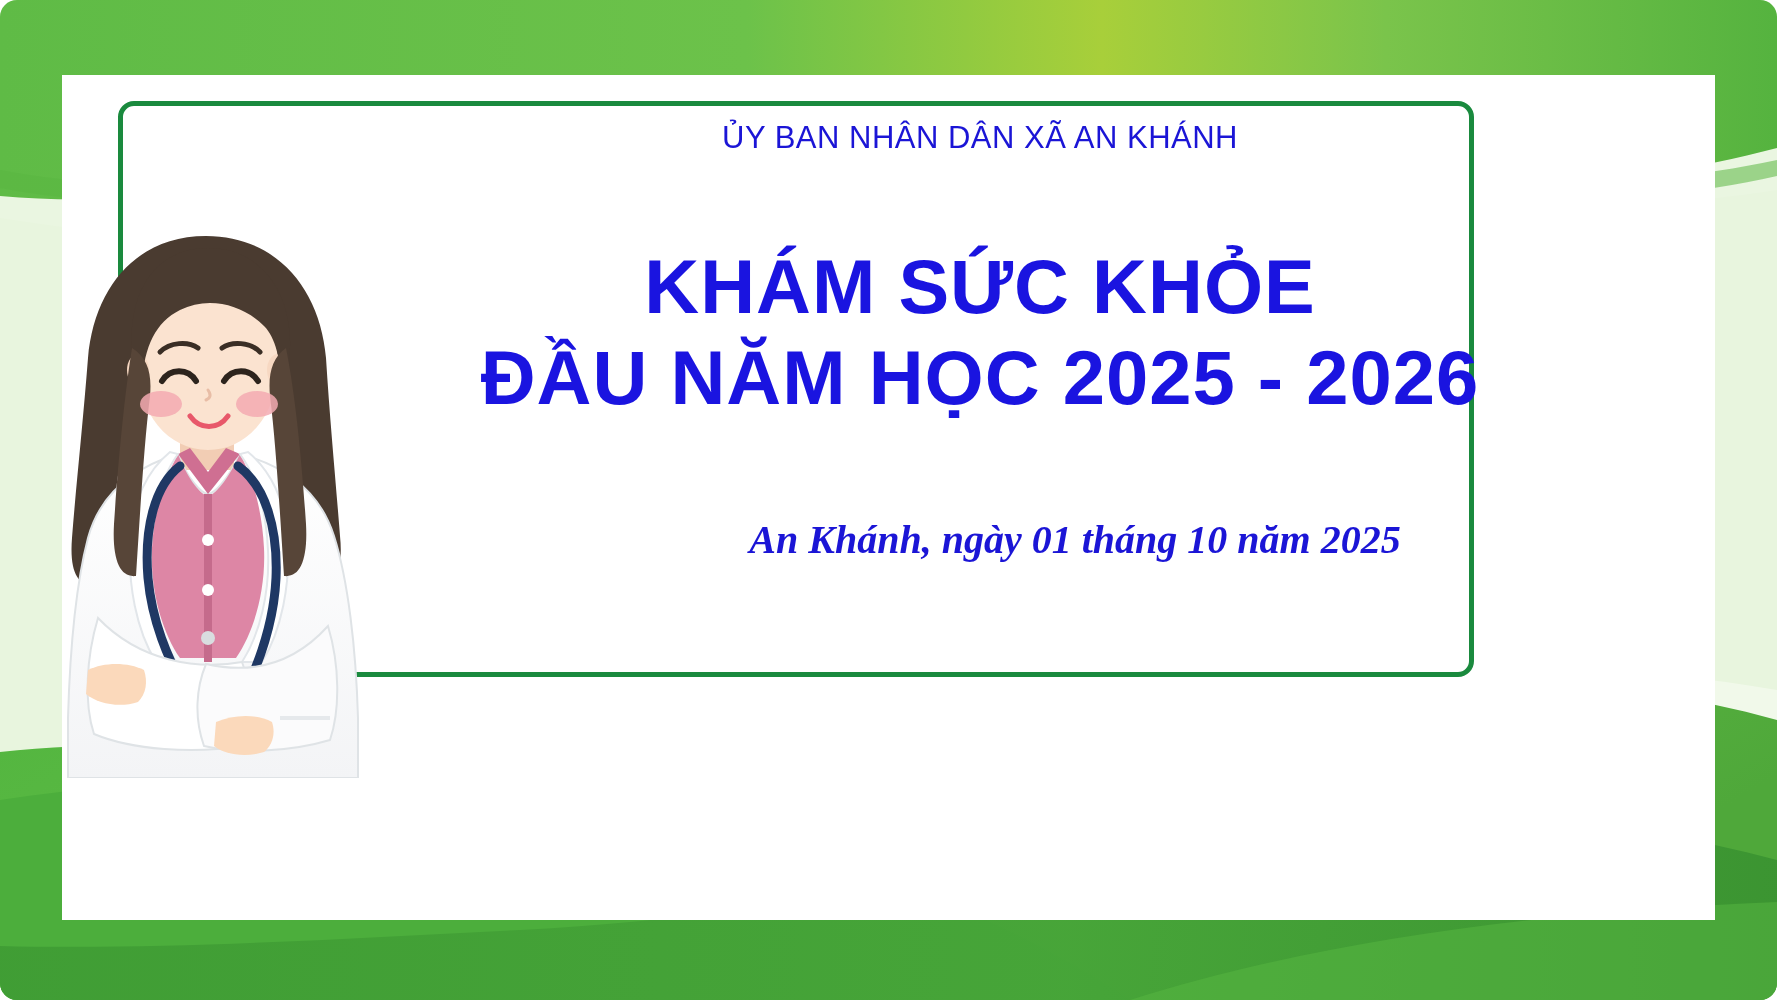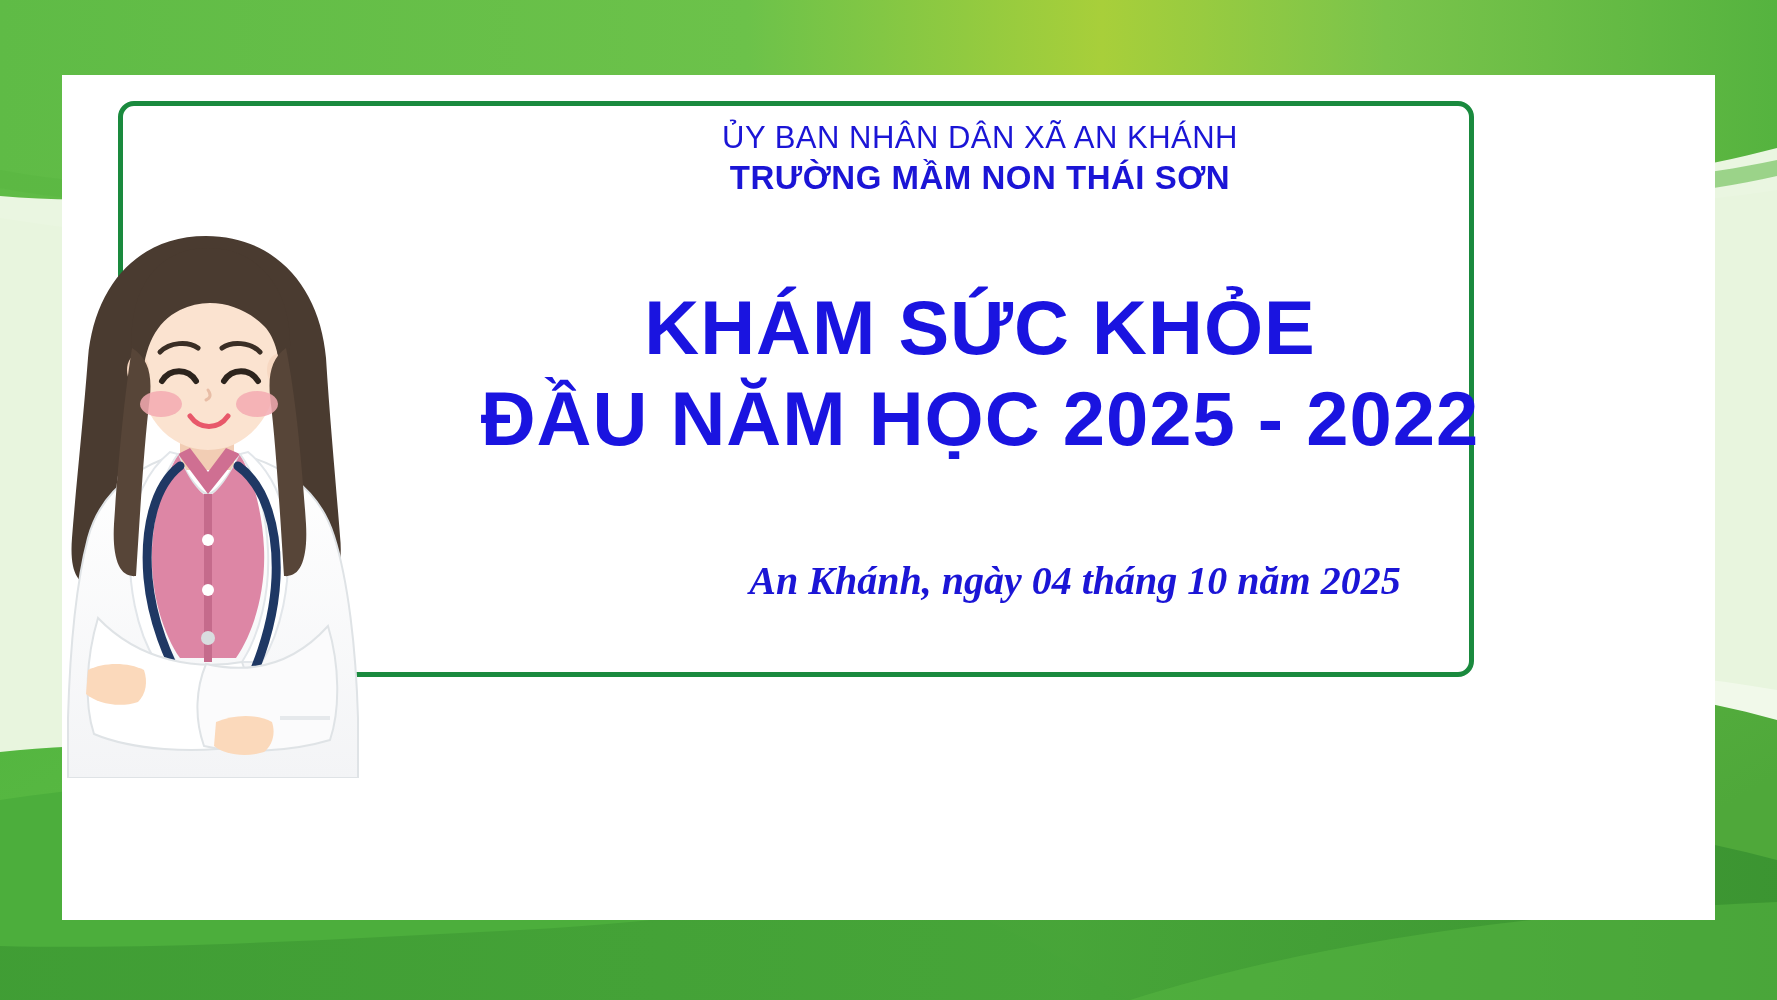--- a/index.html
+++ b/index.html
@@ -1,18 +1,18 @@
 <!DOCTYPE html>
 <html><head>
 <meta charset="utf-8">
 <style>
   html,body{margin:0;padding:0;background:#fff;}
   body{width:1777px;height:1000px;overflow:hidden;font-family:"Liberation Sans",sans-serif;}
 
-  #poster{position:relative;width:1777px;height:1000px;background:#ffffff;overflow:hidden;}
+  #poster{position:relative;width:1777px;height:1000px;background:#ffffff;overflow:hidden;border-radius:17px;}
 
   
   .bg-layer{position:absolute;inset:0;width:100%;height:100%;}
   .bg-layer svg{display:block;width:100%;height:100%;}
 
   
   #card{
     position:absolute;left:62px;top:75px;width:1653px;height:845px;
     background:#ffffff;
   }
@@ -178,23 +178,22 @@
                C216,540 196,536 186,528 Z" fill="#fbd9bb"></path>
       <path d="M252,498 h50 v4 h-50 Z" fill="#e6e9ec"></path>
       <circle cx="180" cy="420" r="7" fill="#d9dde0"></circle>
     </svg>
   </div>
 
   <div id="text-block">
 
     <div class="org-line" id="org-upper">ỦY BAN NHÂN DÂN XÃ AN KHÁNH</div>
 
-    <div class="org-line" id="org-school">TRƯỜNG MẦM NON THÁI SƠN</div>
 
     <div id="main-title">
       <div id="title-line-1">KHÁM SỨC KHỎE</div>
-      <div id="title-line-2">ĐẦU NĂM HỌC 2025 - 2022</div>
+      <div id="title-line-2">ĐẦU NĂM HỌC 2025 - 2026</div>
     </div>
 
-    <div id="date-line">An Khánh, ngày 04 tháng 10 năm 2025</div>
+    <div id="date-line">An Khánh, ngày 01 tháng 10 năm 2025</div>
   </div>
 
 </div>
 
 </body></html>

